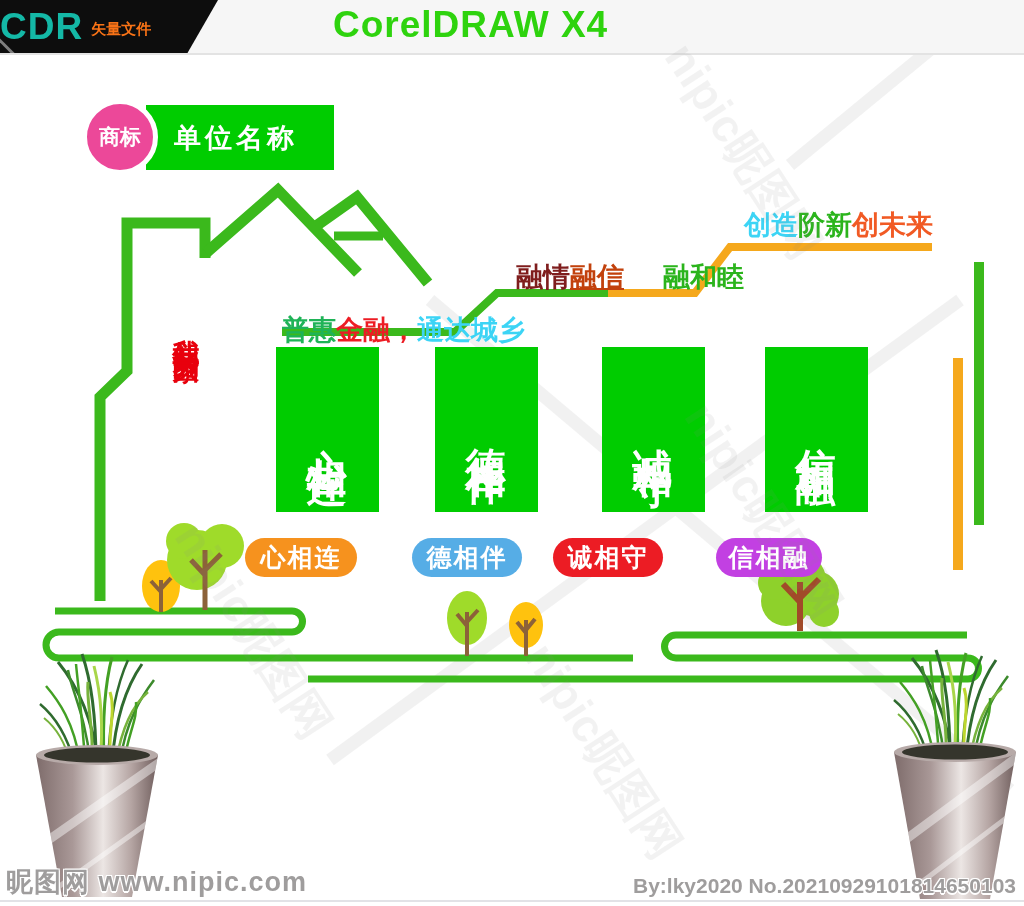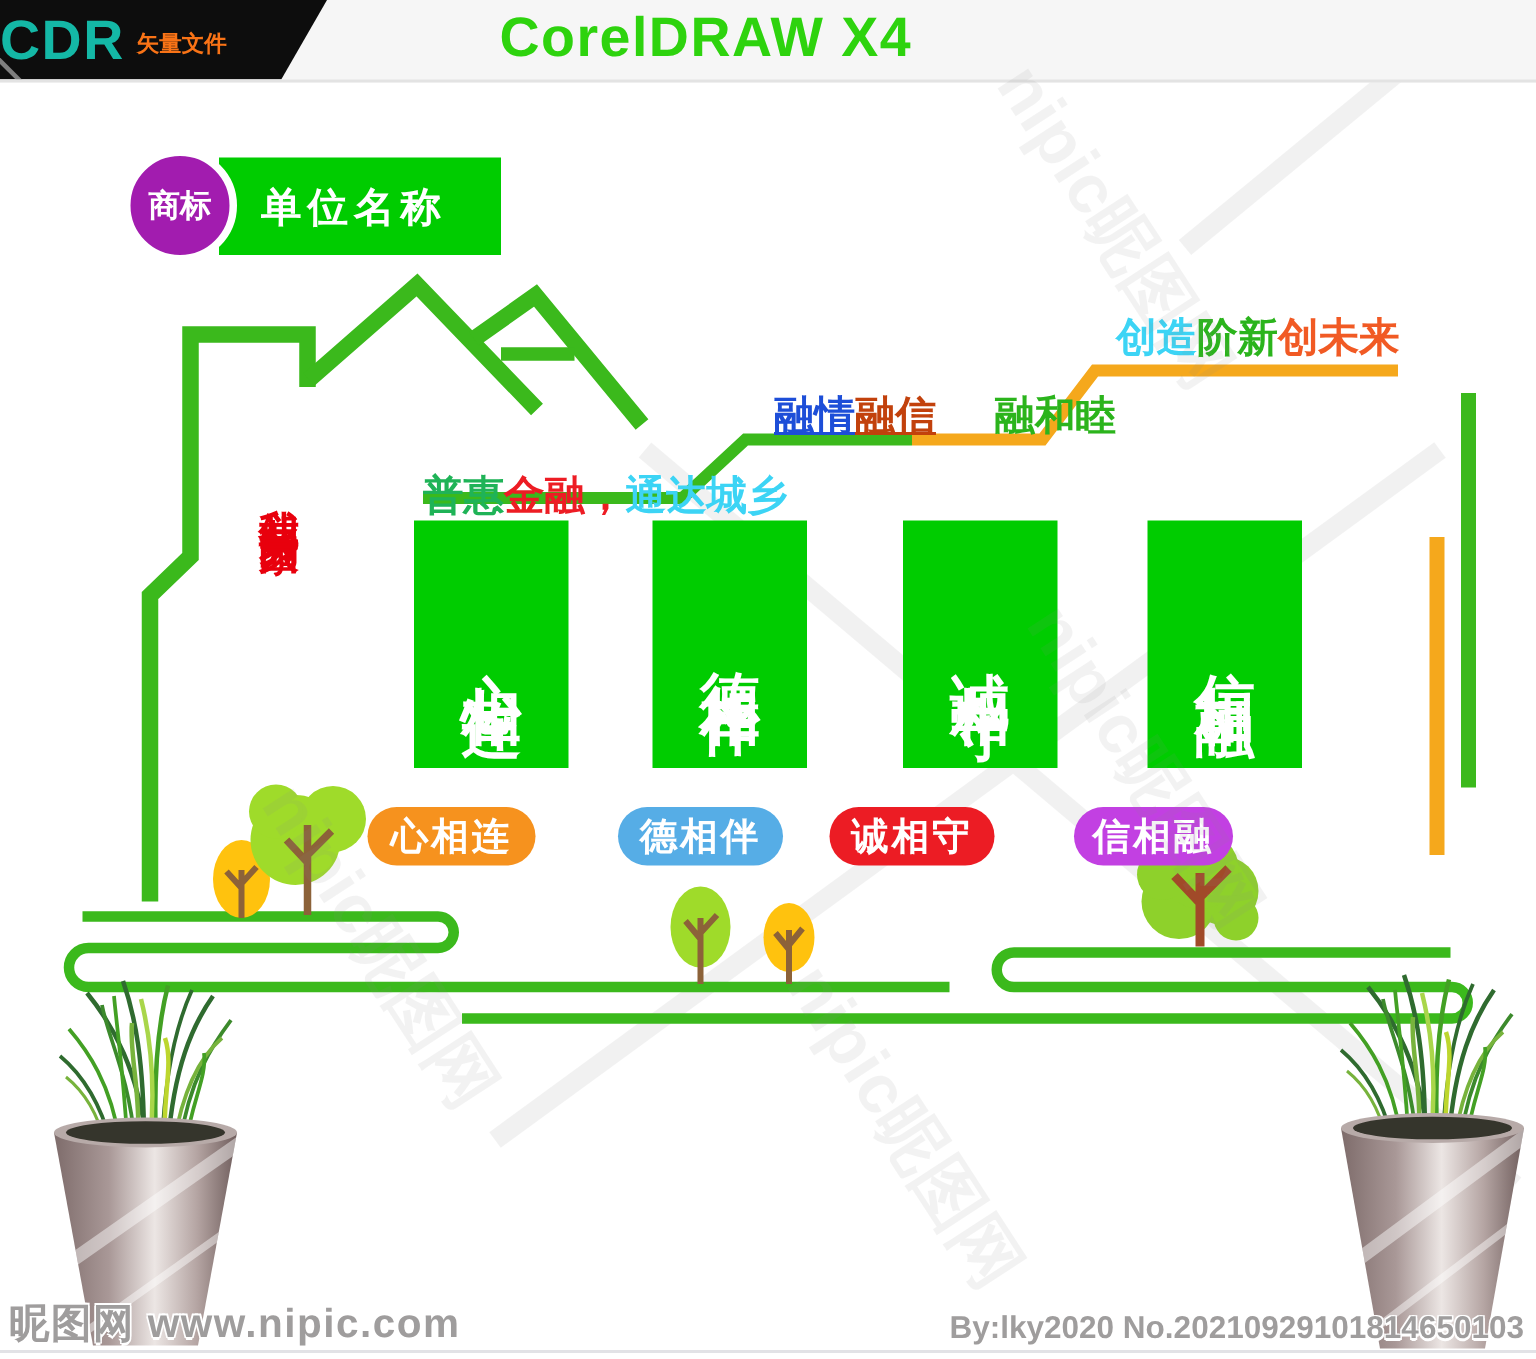--- a/index.html
+++ b/index.html
@@ -9,21 +9,21 @@
   .hdr{position:absolute;left:0;top:0;width:1024px;height:53px;background:#f6f6f6;border-bottom:2px solid #e3e3e3;}
   .hdr-black{position:absolute;left:0;top:0;width:218px;height:53px;background:#0d0d0d;
              clip-path:polygon(0 0,100% 0,86% 100%,0 100%);display:flex;align-items:center;}
   .hdr-cdr{color:#14b8a6;font-weight:bold;font-size:37px;letter-spacing:1px;line-height:53px;}
   .hdr-sub{color:#f97316;font-weight:bold;font-size:15px;margin-left:8px;margin-top:6px;}
   .hdr-app{position:absolute;left:333px;top:4px;font-size:37px;font-weight:bold;color:#2ed30e;letter-spacing:1px;}
   .hdr-slash{position:absolute;left:-12px;top:-30px;width:3px;height:120px;background:#9b9b9b;transform:rotate(-45deg);opacity:.8;}
   .logo-rect{position:absolute;left:146px;top:105px;width:188px;height:65px;background:#00cc00;
              display:flex;align-items:center;justify-content:flex-start;}
   .logo-rect span{color:#fff;font-size:27px;font-weight:bold;letter-spacing:4px;padding-left:28px;}
-  .logo-circle{position:absolute;left:82px;top:99px;width:66px;height:66px;background:#a21caf;border:5px solid #ffffff;
+  .logo-circle{position:absolute;left:82px;top:99px;width:66px;height:66px;background:#ec4899;border:5px solid #ffffff;
                border-radius:50%;display:flex;align-items:center;justify-content:center;z-index:3;text-align:center;}
   .logo-circle span{color:#fff;font-size:21px;font-weight:bold;}
   .vtitle{position:absolute;left:168px;top:318px;height:210px;writing-mode:vertical-rl;
           color:#e8000d;font-size:27px;font-weight:bold;letter-spacing:3px;}
   .slogan{position:absolute;font-weight:bold;white-space:nowrap;}
   .slogan span{font-weight:bold;}
   .s1{left:282px;top:312px;font-size:27px;}
   .s2{left:516px;top:259px;font-size:27px;}
   .s3{left:744px;top:207px;font-size:27px;}
   .panel{position:absolute;top:347px;width:103px;height:165px;background:#00cc00;
@@ -171,21 +171,21 @@
   <div class="logo-circle">
     <span>商标</span>
   </div>
 
   <div class="vtitle">我们共同的家园</div>
 
   <div class="slogan s1">
     <span style="color: rgb(31, 179, 87);">普惠</span><span style="color: rgb(237, 28, 36);">金融，</span><span style="color: rgb(60, 212, 245);">通达城乡</span>
   </div>
   <div class="slogan s2">
-    <span style="color: #1d4ed8; text-decoration: underline;">融情</span><span style="color: #c2410c; text-decoration: underline;">融信</span><span style="color: rgb(43, 180, 28); margin-left: 39px;">融和睦</span>
+    <span style="color: #7f1d1d;">融情</span><span style="color: #c2410c; text-decoration: underline;">融信</span><span style="color: rgb(43, 180, 28); margin-left: 39px;">融和睦</span>
   </div>
   <div class="slogan s3">
     <span style="color: rgb(60, 212, 245);">创造</span><span style="color: rgb(43, 180, 28);">阶新</span><span style="color: rgb(241, 90, 36);">创未来</span>
   </div>
 
   <div class="panel" style="left:276px">
     <span class="vtext">心相连</span>
     </div>
   <div class="panel" style="left:435px">
     <span class="vtext">德相伴</span>

